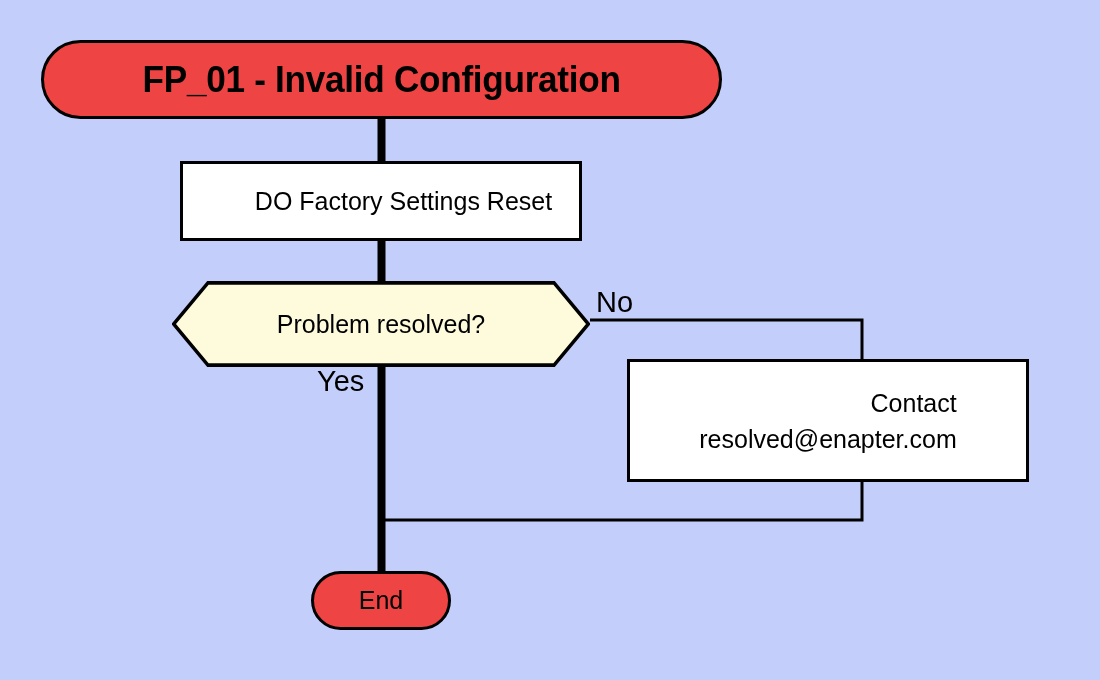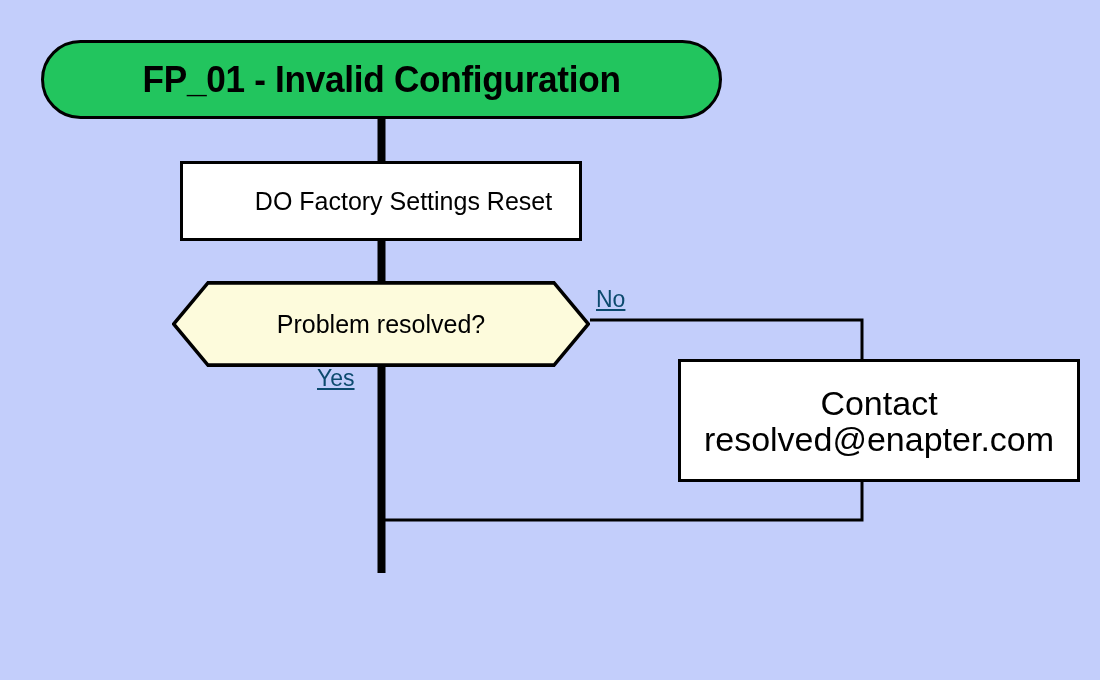--- a/index.html
+++ b/index.html
@@ -30,21 +30,21 @@
     box-sizing: border-box;
     display: flex;
     align-items: center;
     justify-content: center;
     text-align: center;
     color: #000000;
   }
 
   
   .terminal {
-    background: #22c55e;
+    background: #ef4444;
     border: 3px solid #000000;
   }
   #node-title {
     left: 41px;
     top: 40px;
     width: 681px;
     height: 79px;
     border-radius: 40px;
     font-size: 37px;
     font-weight: bold;
@@ -71,26 +71,27 @@
   }
   #node-reset {
     left: 180px;
     top: 161px;
     width: 402px;
     height: 80px;
     font-size: 25px;
     padding-left: 45px;
   }
   #node-contact {
-    left: 678px;
+    left: 627px;
     top: 359px;
     width: 402px;
     height: 123px;
-    font-size: 34px;
+    font-size: 25px;
     line-height: 36px;
+    text-align: right;
   }
   #node-contact .label {
     display: block;
   }
 
   
   #node-decision {
     left: 172px;
     top: 281px;
     width: 418px;
@@ -105,24 +106,23 @@
     height: 100%;
   }
   #node-decision .label {
     position: relative;
     z-index: 2;
   }
 
   
   .edge-label {
     position: absolute;
-    font-size: 23px;
-    color: #0c4a6e;
+    font-size: 29px;
+    color: #000000;
     white-space: nowrap;
-    text-decoration: underline;
   }
   #label-no {
     left: 596px;
     top: 286px;
   }
   #label-yes {
     left: 317px;
     top: 365px;
   }
 </style>
@@ -159,17 +159,20 @@
     <span class="label">Problem resolved?</span>
   </div>
 
   <div class="node process" id="node-contact">
     <div>
       <span class="label">Contact</span>
       <span class="label">resolved@enapter.com</span>
     </div>
   </div>
 
+  <div class="node terminal" id="node-end">
+    <span class="label">End</span>
+  </div>
 
   <span class="edge-label" id="label-no">No</span>
   <span class="edge-label" id="label-yes">Yes</span>
 
 </div>
 
 </body></html>

